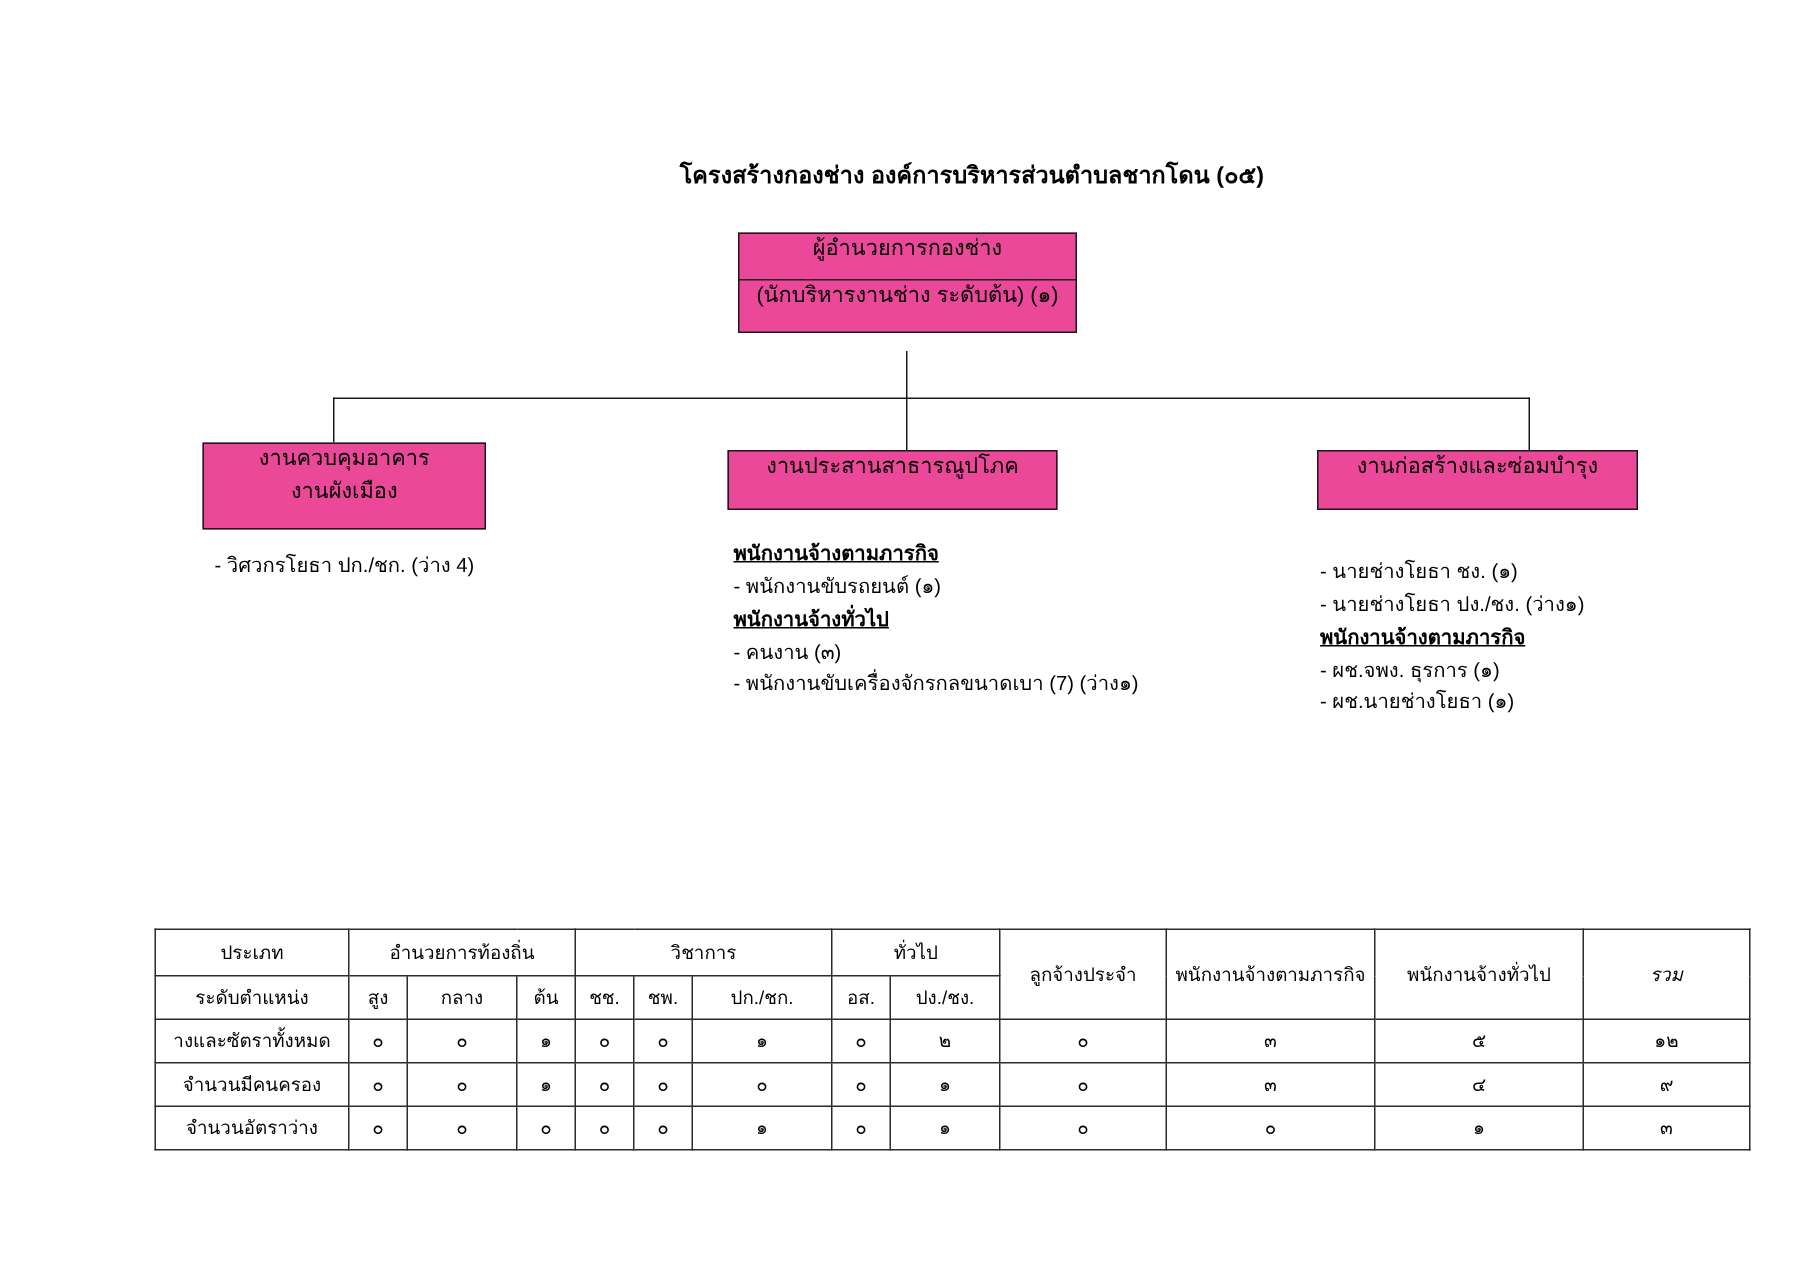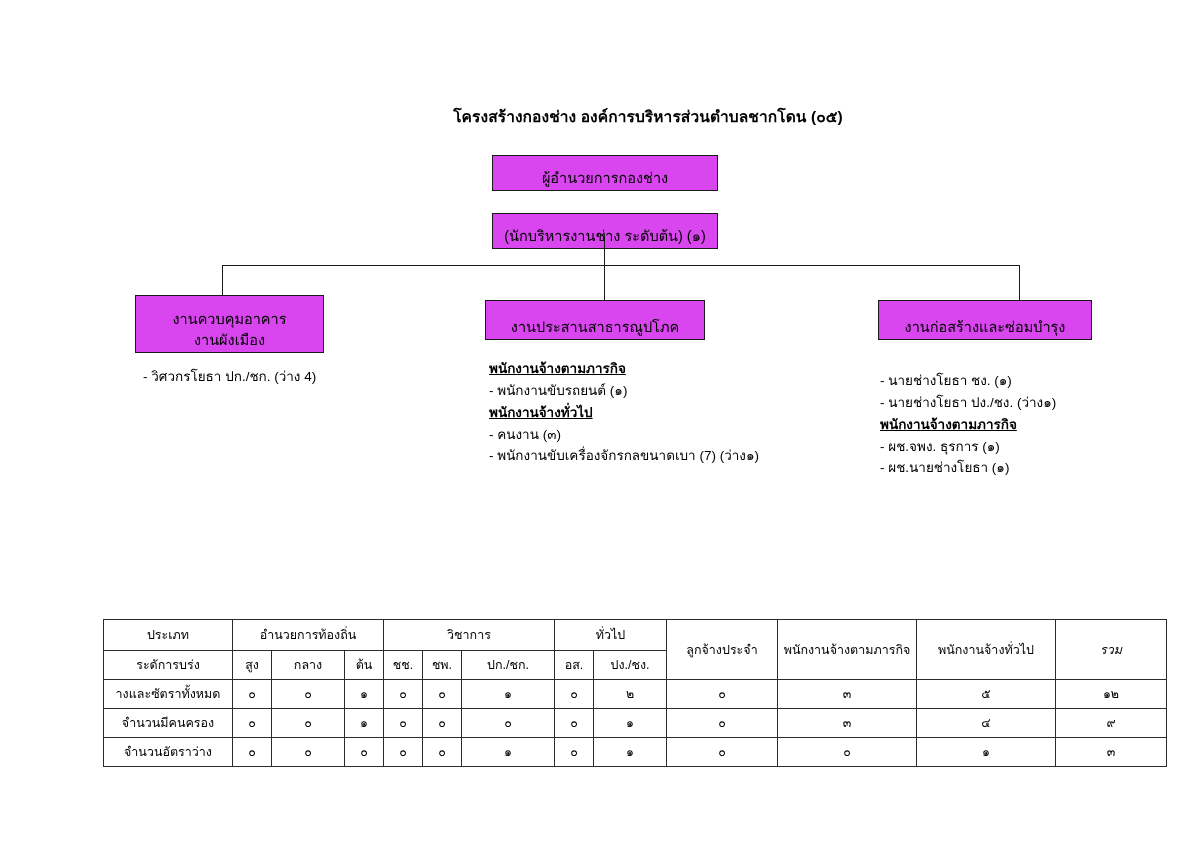--- a/index.html
+++ b/index.html
@@ -19,29 +19,29 @@
     text-align:center;
     font-size:15.5px;font-weight:bold;
     letter-spacing:.1px;
     padding-left:48px;
   }
 
   
   .box{
     position:absolute;
     border:1.4px solid #1a1a1a;
-    background:#d946ef;
-    display:flex;align-items:flex-end;justify-content:center;
+    background:#ec4899;
+    display:flex;align-items:flex-start;justify-content:center;
     text-align:center;
     font-size:14.5px;
     line-height:1.5;
     box-sizing:border-box;
   }
   #box-director{left:492px;top:155px;width:226px;height:36px;}
-  #box-director-level{left:492px;top:213px;width:226px;height:36px;}
+  #box-director-level{left:492px;top:186px;width:226px;height:36px;}
   #box-building{left:135px;top:295px;width:189px;height:58px;}
   #box-utility{left:485px;top:300px;width:220px;height:40px;}
   #box-construction{left:878px;top:300px;width:214px;height:40px;}
 
   .box .two-line{display:block;}
   .box .two-line span{display:block;}
 
   
   .line{position:absolute;background:#1a1a1a;}
   .v{width:1.3px;}
@@ -146,21 +146,21 @@
             <th class="grp" style="width: 120px;">ประเภท</th>
             <th class="grp" colspan="3">อำนวยการท้องถิ่น</th>
             <th class="grp" colspan="3">วิชาการ</th>
             <th class="grp" colspan="2">ทั่วไป</th>
             <th rowspan="2" class="c-rm">ลูกจ้างประจำ</th>
             <th rowspan="2" class="c-xl">พนักงานจ้างตามภารกิจ</th>
             <th rowspan="2" class="c-xl">พนักงานจ้างทั่วไป</th>
             <th rowspan="2" class="c-tot">รวม</th>
           </tr>
         <tr id="hdr-row-2">
-            <th>ระดัการบร่ง</th>
+            <th>ระดับตำแหน่ง</th>
             <th class="c-sm">สูง</th>
             <th class="c-md">กลาง</th>
             <th class="c-sm">ต้น</th>
             <th class="c-sm">ชช.</th>
             <th class="c-sm">ชพ.</th>
             <th class="c-lg">ปก./ชก.</th>
             <th class="c-sm">อส.</th>
             <th class="c-md">ปง./ชง.</th>
           </tr>
       </thead>

